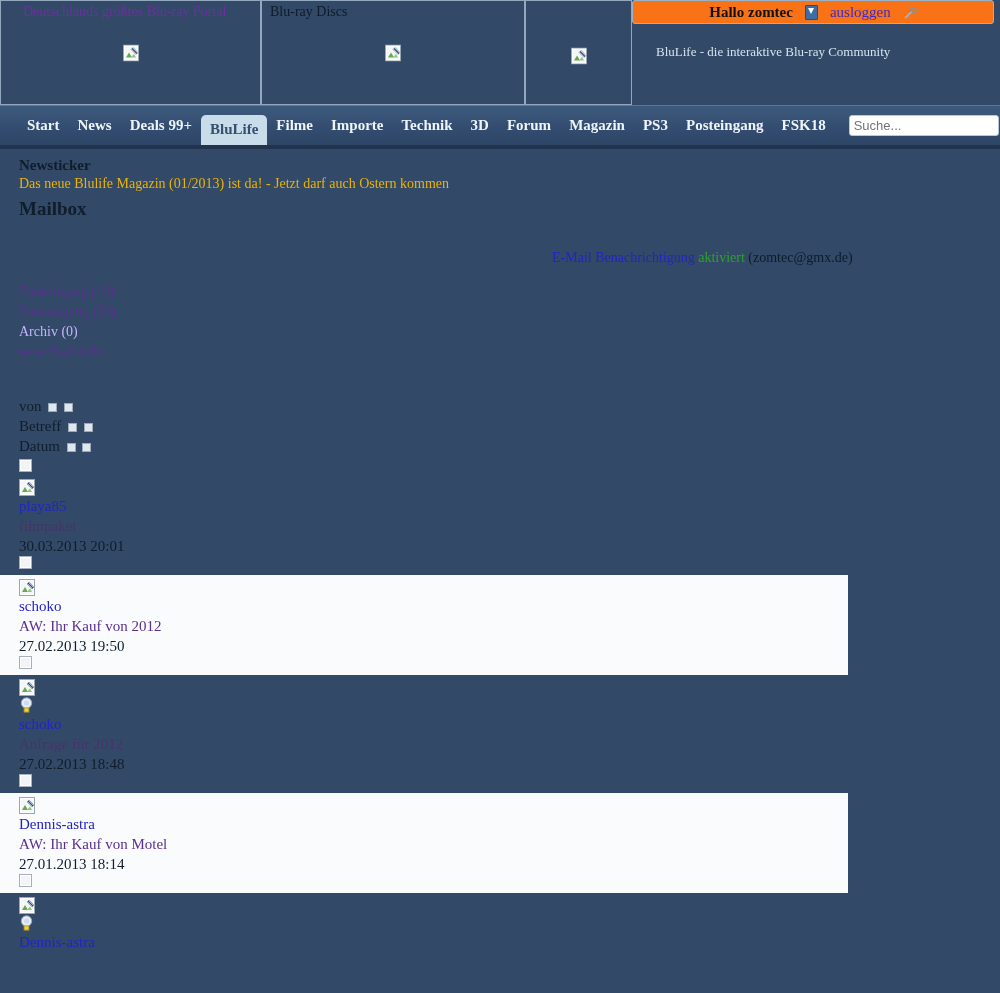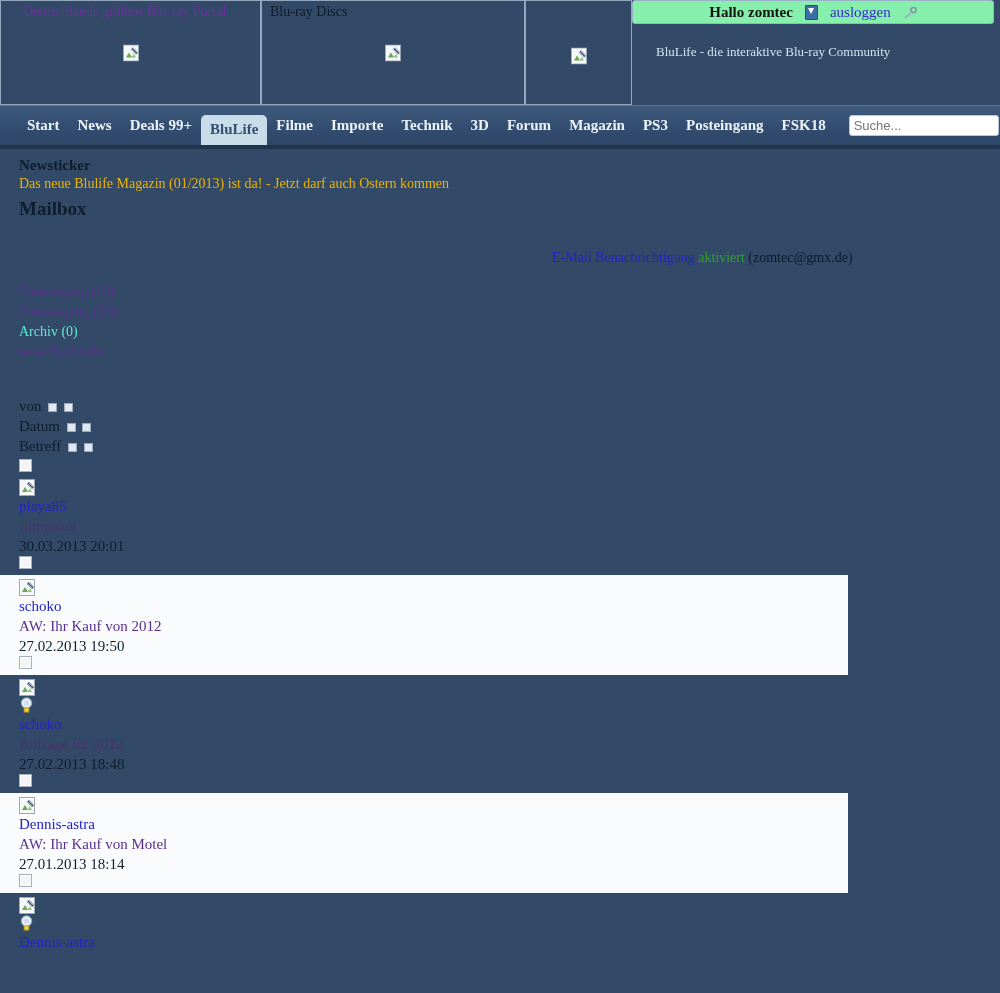--- a/index.html
+++ b/index.html
@@ -70,21 +70,21 @@
   .bi {
     display: inline-block;
     width: 16px;
     height: 17px;
     vertical-align: middle;
     line-height: 0;
   }
 
   
   .userbar {
-    background: #86efac;
+    background: #f97316;
     border: 1px solid #9ab2c8;
     border-radius: 3px;
     height: 22px;
     margin: 0 6px 0 0;
     display: flex;
     align-items: center;
     justify-content: center;
     gap: 12px;
     font-size: 15px;
   }
@@ -215,21 +215,21 @@
   .notify-row a { color: #2323c8; }
   .notify-row .on { color: #2ba22b; }
 
   .folders {
     margin-top: 16px;
     line-height: 20px;
   }
   .folders a {
     display: block;
     font-size: 14px;
-    color: #5eead4;
+    color: #c4b5fd;
   }
   .folders a.visited { color: #5b2f8f; }
 
   .col-headers {
     margin-top: 34px;
     line-height: 20px;
   }
   .col-headers .ch {
     font-weight: normal;
     font-size: 15px;
@@ -395,26 +395,26 @@
     <a class="visited">neue Nachricht</a>
   </div>
 
   <div class="col-headers">
     <div>
       <span class="ch">von</span>
       <span class="sorticon"></span>
       <span class="sorticon"></span>
     </div>
     <div>
-      <span class="ch">Datum</span>
+      <span class="ch">Betreff</span>
       <span class="sorticon"></span>
       <span class="sorticon"></span>
     </div>
     <div>
-      <span class="ch">Betreff</span>
+      <span class="ch">Datum</span>
       <span class="sorticon"></span>
       <span class="sorticon"></span>
     </div>
     <div style="line-height:16px;padding-top:3px">
       <span class="msgcheck"></span>
     </div>
   </div>
 
   <div id="message-list">
   <div class="msg-row">

